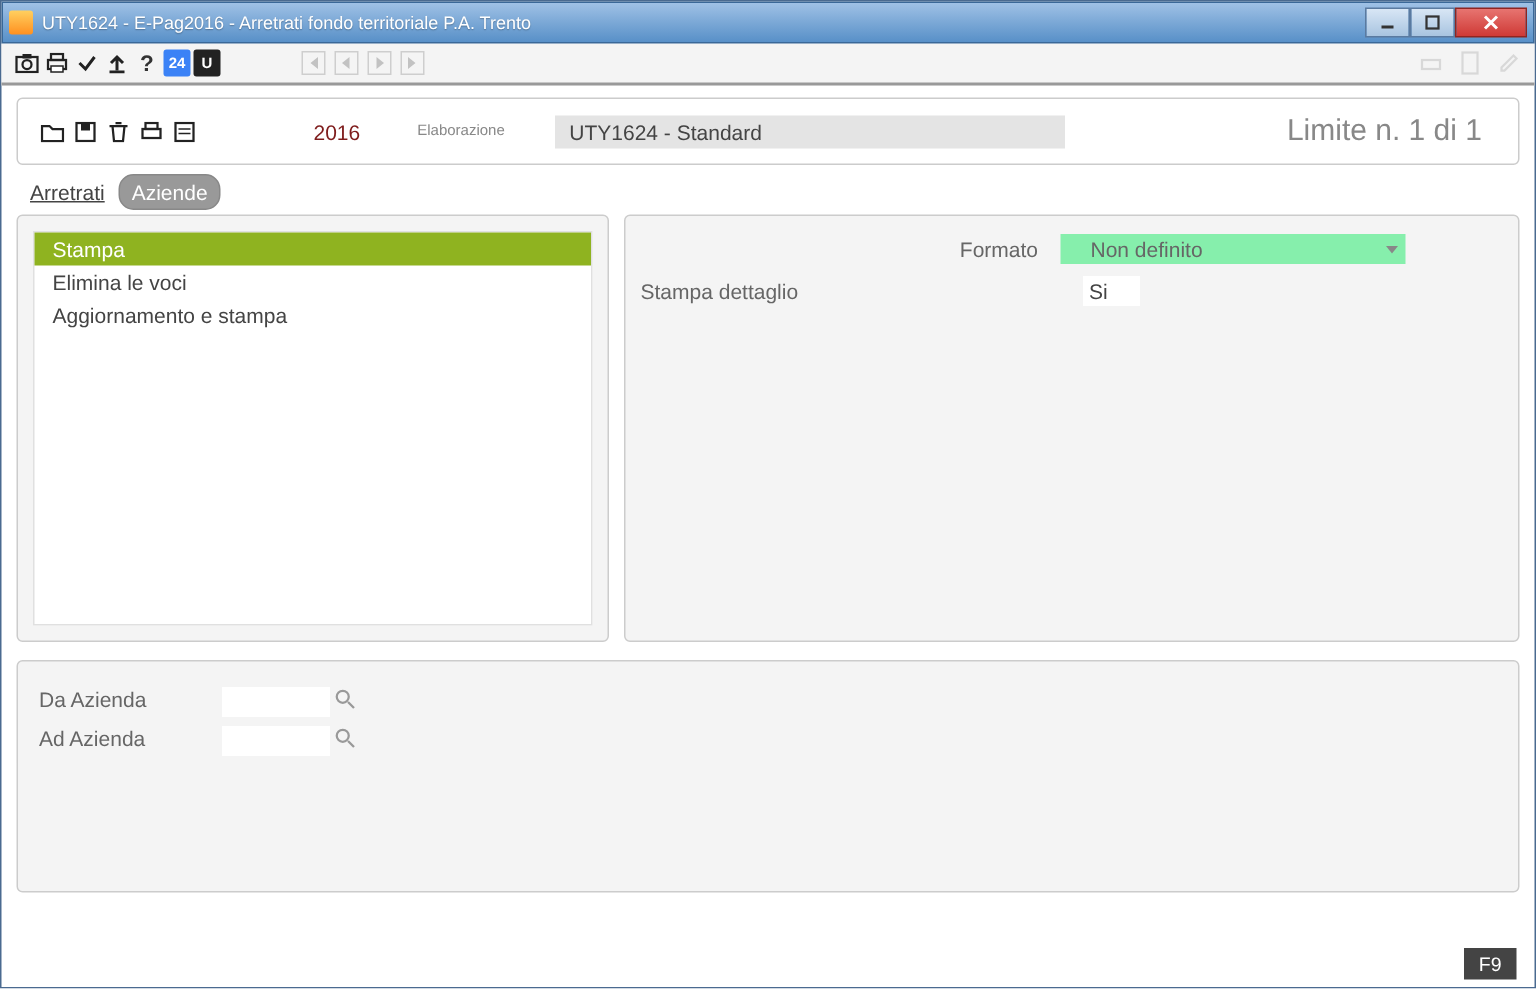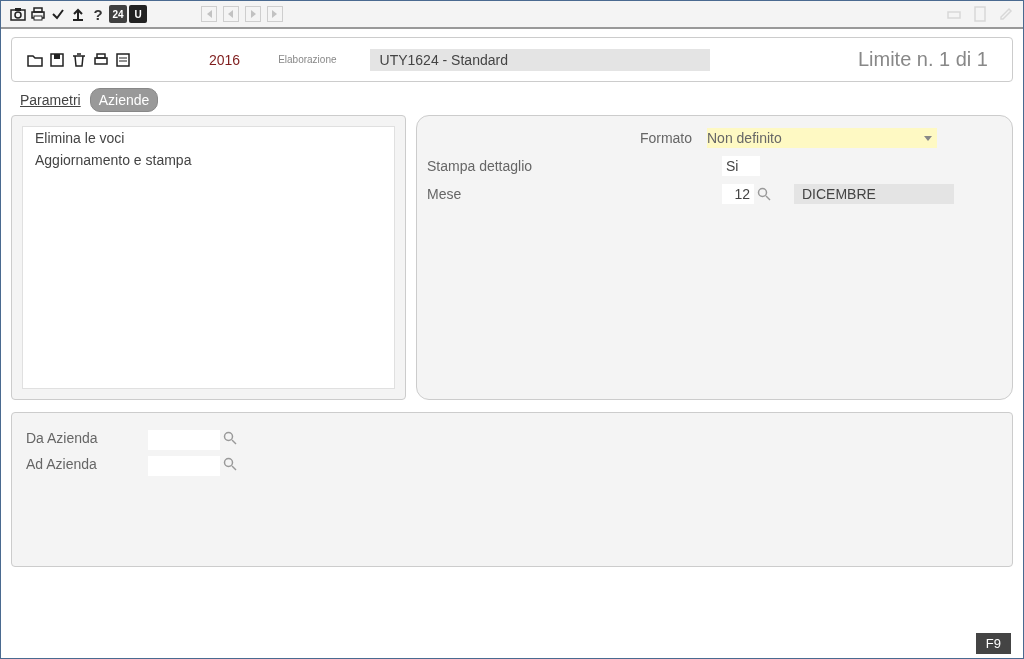--- a/index.html
+++ b/index.html
@@ -11,21 +11,21 @@
     .titlebar-text { color: #fff; font-size: 12px; text-shadow: 0 1px 1px rgba(0,0,0,0.3); flex: 1; }
     .titlebar-controls { display: flex; gap: 0; }
     .titlebar-btn { width: 30px; height: 20px; border: 1px solid #5a7aa0; background: linear-gradient(to bottom, #d8e6f5, #a8c4e0); display: flex; align-items: center; justify-content: center; cursor: pointer; }
     .titlebar-btn.close { width: 48px; background: linear-gradient(to bottom, #e77470, #cf3a36); border-color: #8f2520; }
     .titlebar-btn svg { width: 10px; height: 10px; }
     
     
     .toolbar { height: 28px; background: #f4f4f4; border-bottom: 2px solid #999; display: flex; align-items: center; padding: 0 8px; gap: 2px; }
     .toolbar-icon { width: 18px; height: 18px; display: flex; align-items: center; justify-content: center; cursor: pointer; color: #333; }
     .toolbar-icon.dark { background: #222; color: #fff; font-size: 10px; font-weight: bold; border-radius: 2px; }
-    .toolbar-icon.red { background: #404040; color: #fff; font-size: 10px; font-weight: bold; border-radius: 2px; }
+    .toolbar-icon.red { background: #3b82f6; color: #fff; font-size: 10px; font-weight: bold; border-radius: 2px; }
     .toolbar-sep { width: 50px; }
     .toolbar-nav { display: flex; gap: 6px; opacity: 0.35; }
     .toolbar-nav-btn { width: 16px; height: 16px; border: 1px solid #888; display: flex; align-items: center; justify-content: center; }
     .toolbar-right { margin-left: auto; display: flex; gap: 8px; opacity: 0.3; }
     
     
     .content { padding: 8px 10px; }
     
     
     .header-row { border: 1px solid #ccc; border-radius: 4px; padding: 10px 14px; display: flex; align-items: center; gap: 8px; background: #fff; }
@@ -39,30 +39,30 @@
     
     .tabs { margin-top: 6px; display: flex; }
     .tab { padding: 3px 8px; font-size: 14px; border: 1px solid transparent; cursor: pointer; }
     .tab.inactive { color: #444; text-decoration: underline; }
     .tab.active { background: #999; color: #fff; border-color: #888; border-radius: 10px; }
     
     
     .main-panels { display: flex; gap: 10px; margin-top: 3px; height: 285px; }
     .panel { border: 1px solid #ccc; border-radius: 4px; background: #f4f4f4; }
     .panel-left { width: 395px; padding: 10px; }
-    .panel-right { flex: 1; padding: 8px 10px; border-radius: 13px; }
+    .panel-right { flex: 1; padding: 8px 10px; }
     
     .listbox { background: #fff; border: 1px solid #e0e0e0; height: 100%; }
     .list-item { padding: 3px 12px; font-size: 14px; color: #444; cursor: pointer; }
     .list-item.selected { background: #8fb320; color: #fff; }
     
     .form-row { display: flex; align-items: center; padding: 4px 0; font-size: 14px; color: #666; }
     .form-label { width: 260px; }
     .form-label-right { text-align: right; width: 280px; padding-right: 15px; }
-    .form-select { background: #fef9c3; padding: 2px 0; width: 230px; color: #666; font-size: 14px; position: relative; }
+    .form-select { background: #86efac; padding: 2px 20px; width: 230px; color: #666; font-size: 14px; position: relative; }
     .form-select::after { content: ''; position: absolute; right: 5px; top: 8px; border-left: 4px solid transparent; border-right: 4px solid transparent; border-top: 5px solid #888; }
     .form-input-si { background: #fff; border: none; width: 38px; padding: 2px 4px; font-size: 14px; color: #444; }
     .form-input-num { background: #fff; border: none; width: 32px; padding: 2px 4px; font-size: 14px; color: #444; text-align: right; }
     .lookup-icon { width: 16px; height: 16px; margin-left: 2px; cursor: pointer; display: inline-flex; align-items: center; justify-content: center; color: #999; }
     .month-display { background: #e4e4e4; padding: 2px 8px; margin-left: 22px; width: 160px; color: #444; font-size: 14px; }
     
     
     .panel-bottom { margin-top: 12px; border: 1px solid #ccc; border-radius: 4px; background: #f4f4f4; padding: 14px; height: 155px; }
     .bottom-row { display: flex; align-items: flex-start; padding: 3px 0; font-size: 14px; color: #666; }
     .bottom-label { width: 122px; }
@@ -71,20 +71,42 @@
     
     .statusbar { position: absolute; bottom: 6px; right: 12px; }
     .status-key { background: #444; color: #fff; padding: 3px 10px; font-size: 13px; }
     
     .window-border { border: 1px solid #4a6a90; height: 659px; position: relative; }
   </style>
 </head>
 <body>
 
 <div class="window-border">
+  <div class="titlebar">
+    <div class="titlebar-icon"></div>
+    <div class="titlebar-text">UTY1624  -  E-Pag2016  -  Arretrati fondo territoriale P.A. Trento</div>
+    <div class="titlebar-controls">
+      <div class="titlebar-btn">
+        <svg viewBox="0 0 10 10">
+            <line x1="1" y1="8" x2="9" y2="8" stroke="#333" stroke-width="2"></line>
+          </svg>
+      </div>
+      <div class="titlebar-btn">
+        <svg viewBox="0 0 10 10">
+            <rect x="1" y="1" width="8" height="8" fill="none" stroke="#333" stroke-width="1.5"></rect>
+          </svg>
+      </div>
+      <div class="titlebar-btn close">
+        <svg viewBox="0 0 10 10">
+            <line x1="1" y1="1" x2="9" y2="9" stroke="#fff" stroke-width="2"></line>
+            <line x1="9" y1="1" x2="1" y2="9" stroke="#fff" stroke-width="2"></line>
+          </svg>
+      </div>
+    </div>
+  </div>
 
   <div class="toolbar">
     <div class="toolbar-icon">
       <svg width="16" height="14" viewBox="0 0 16 14">
           <rect x="1" y="3" width="14" height="10" fill="none" stroke="#222" stroke-width="1.5"></rect>
           <circle cx="8" cy="8" r="3" fill="none" stroke="#222" stroke-width="1.5"></circle>
           <rect x="5" y="1" width="6" height="3" fill="#222"></rect>
         </svg>
     </div>
     <div class="toolbar-icon">
@@ -183,52 +205,41 @@
             </svg>
           </div>
       </div>
       <div class="header-year">2016</div>
       <div class="header-elab">Elaborazione</div>
       <div class="header-dropdown">UTY1624 - Standard</div>
       <div class="header-limit">Limite n. 1 di 1</div>
     </div>
 
     <div class="tabs">
-      <div class="tab inactive">Parametri</div>
+      <div class="tab inactive">Arretrati</div>
       <div class="tab active">Aziende</div>
     </div>
 
     <div class="main-panels">
       <div class="panel panel-left">
         <div class="listbox">
+          <div class="list-item selected">Stampa</div>
           <div class="list-item">Elimina le voci</div>
           <div class="list-item">Aggiornamento e stampa</div>
         </div>
       </div>
       <div class="panel panel-right">
         <div class="form-row">
           <div class="form-label-right">Formato</div>
           <div class="form-select">Non definito</div>
         </div>
         <div class="form-row">
           <div class="form-label">Stampa dettaglio</div>
           <div style="width:35px;"></div>
           <input class="form-input-si" value="Si" style="">
-        </div>
-        <div class="form-row">
-          <div class="form-label">Mese</div>
-          <div style="width:35px;"></div>
-          <input class="form-input-num" value="12" style="">
-          <span class="lookup-icon">
-            <svg width="14" height="14" viewBox="0 0 14 14">
-                <circle cx="5.5" cy="5.5" r="4" fill="none" stroke="#999" stroke-width="1.5"></circle>
-                <line x1="9" y1="9" x2="13" y2="13" stroke="#999" stroke-width="1.5"></line>
-              </svg>
-          </span>
-          <div class="month-display">DICEMBRE</div>
         </div>
       </div>
     </div>
 
     <div class="panel panel-bottom">
       <div class="bottom-row">
         <div class="bottom-label">Da Azienda</div>
         <input class="bottom-input" value="" style="">
         <span class="lookup-icon">
           <svg width="14" height="14" viewBox="0 0 14 14">

